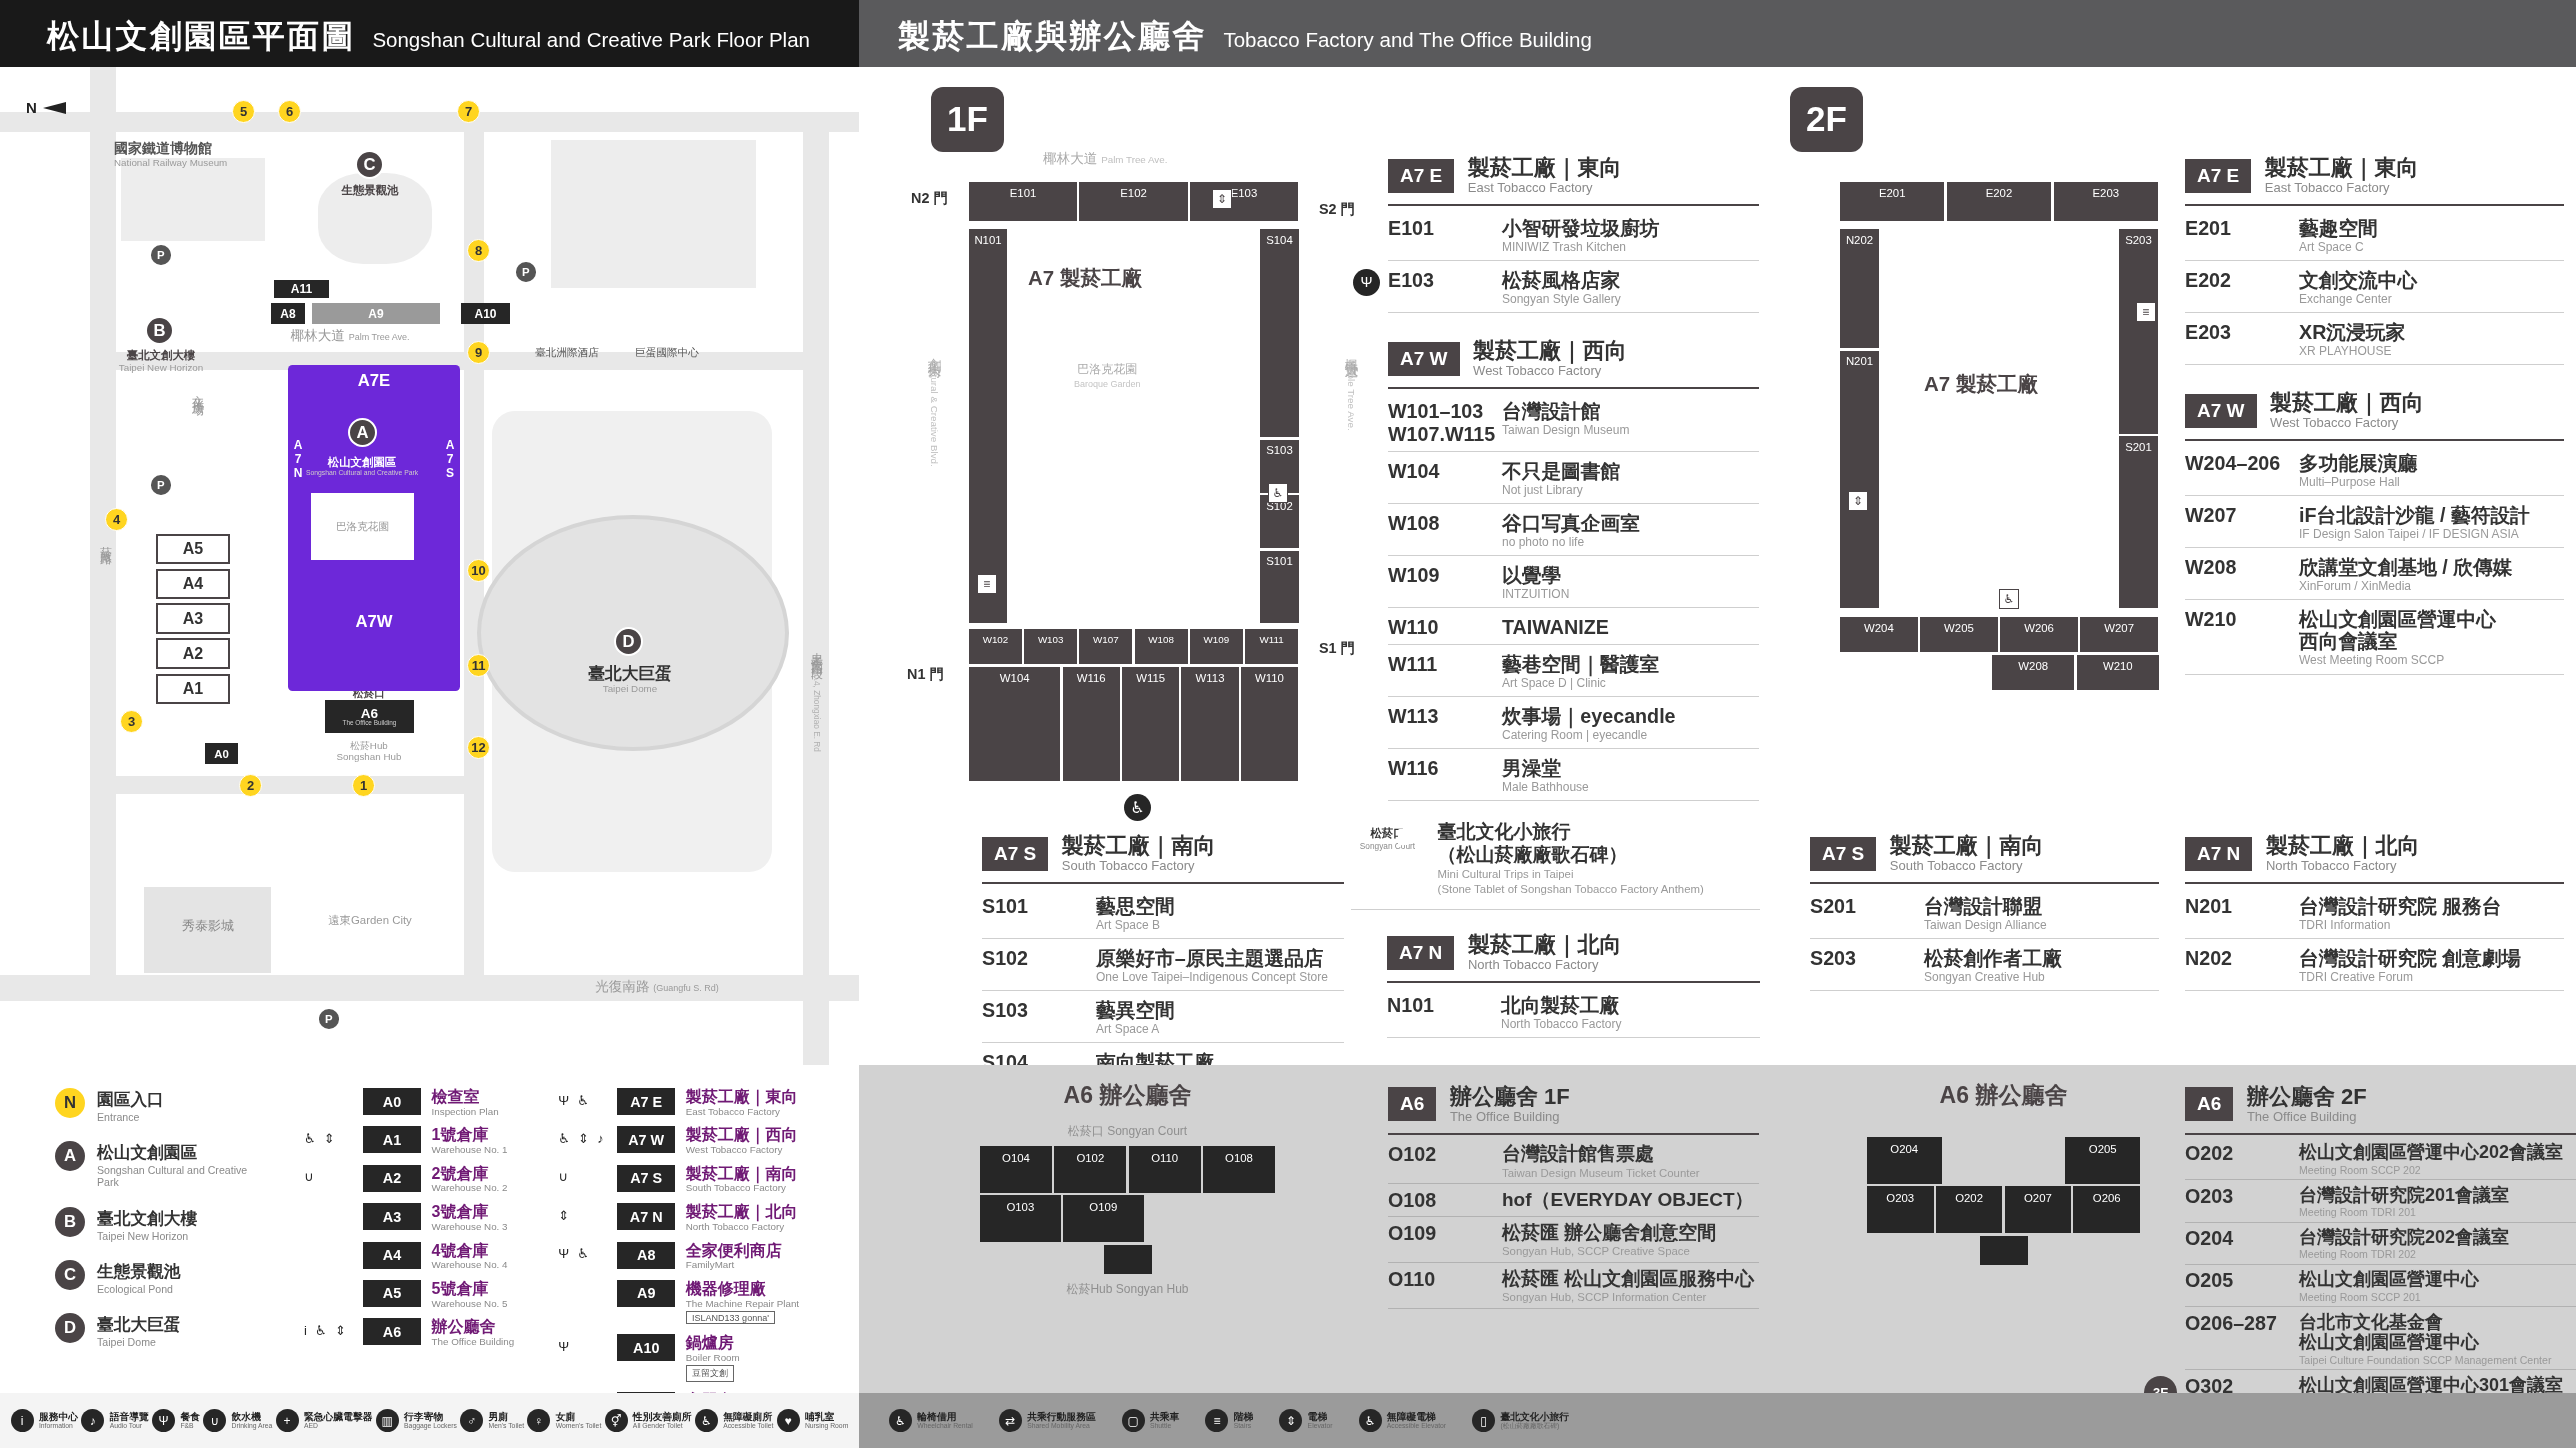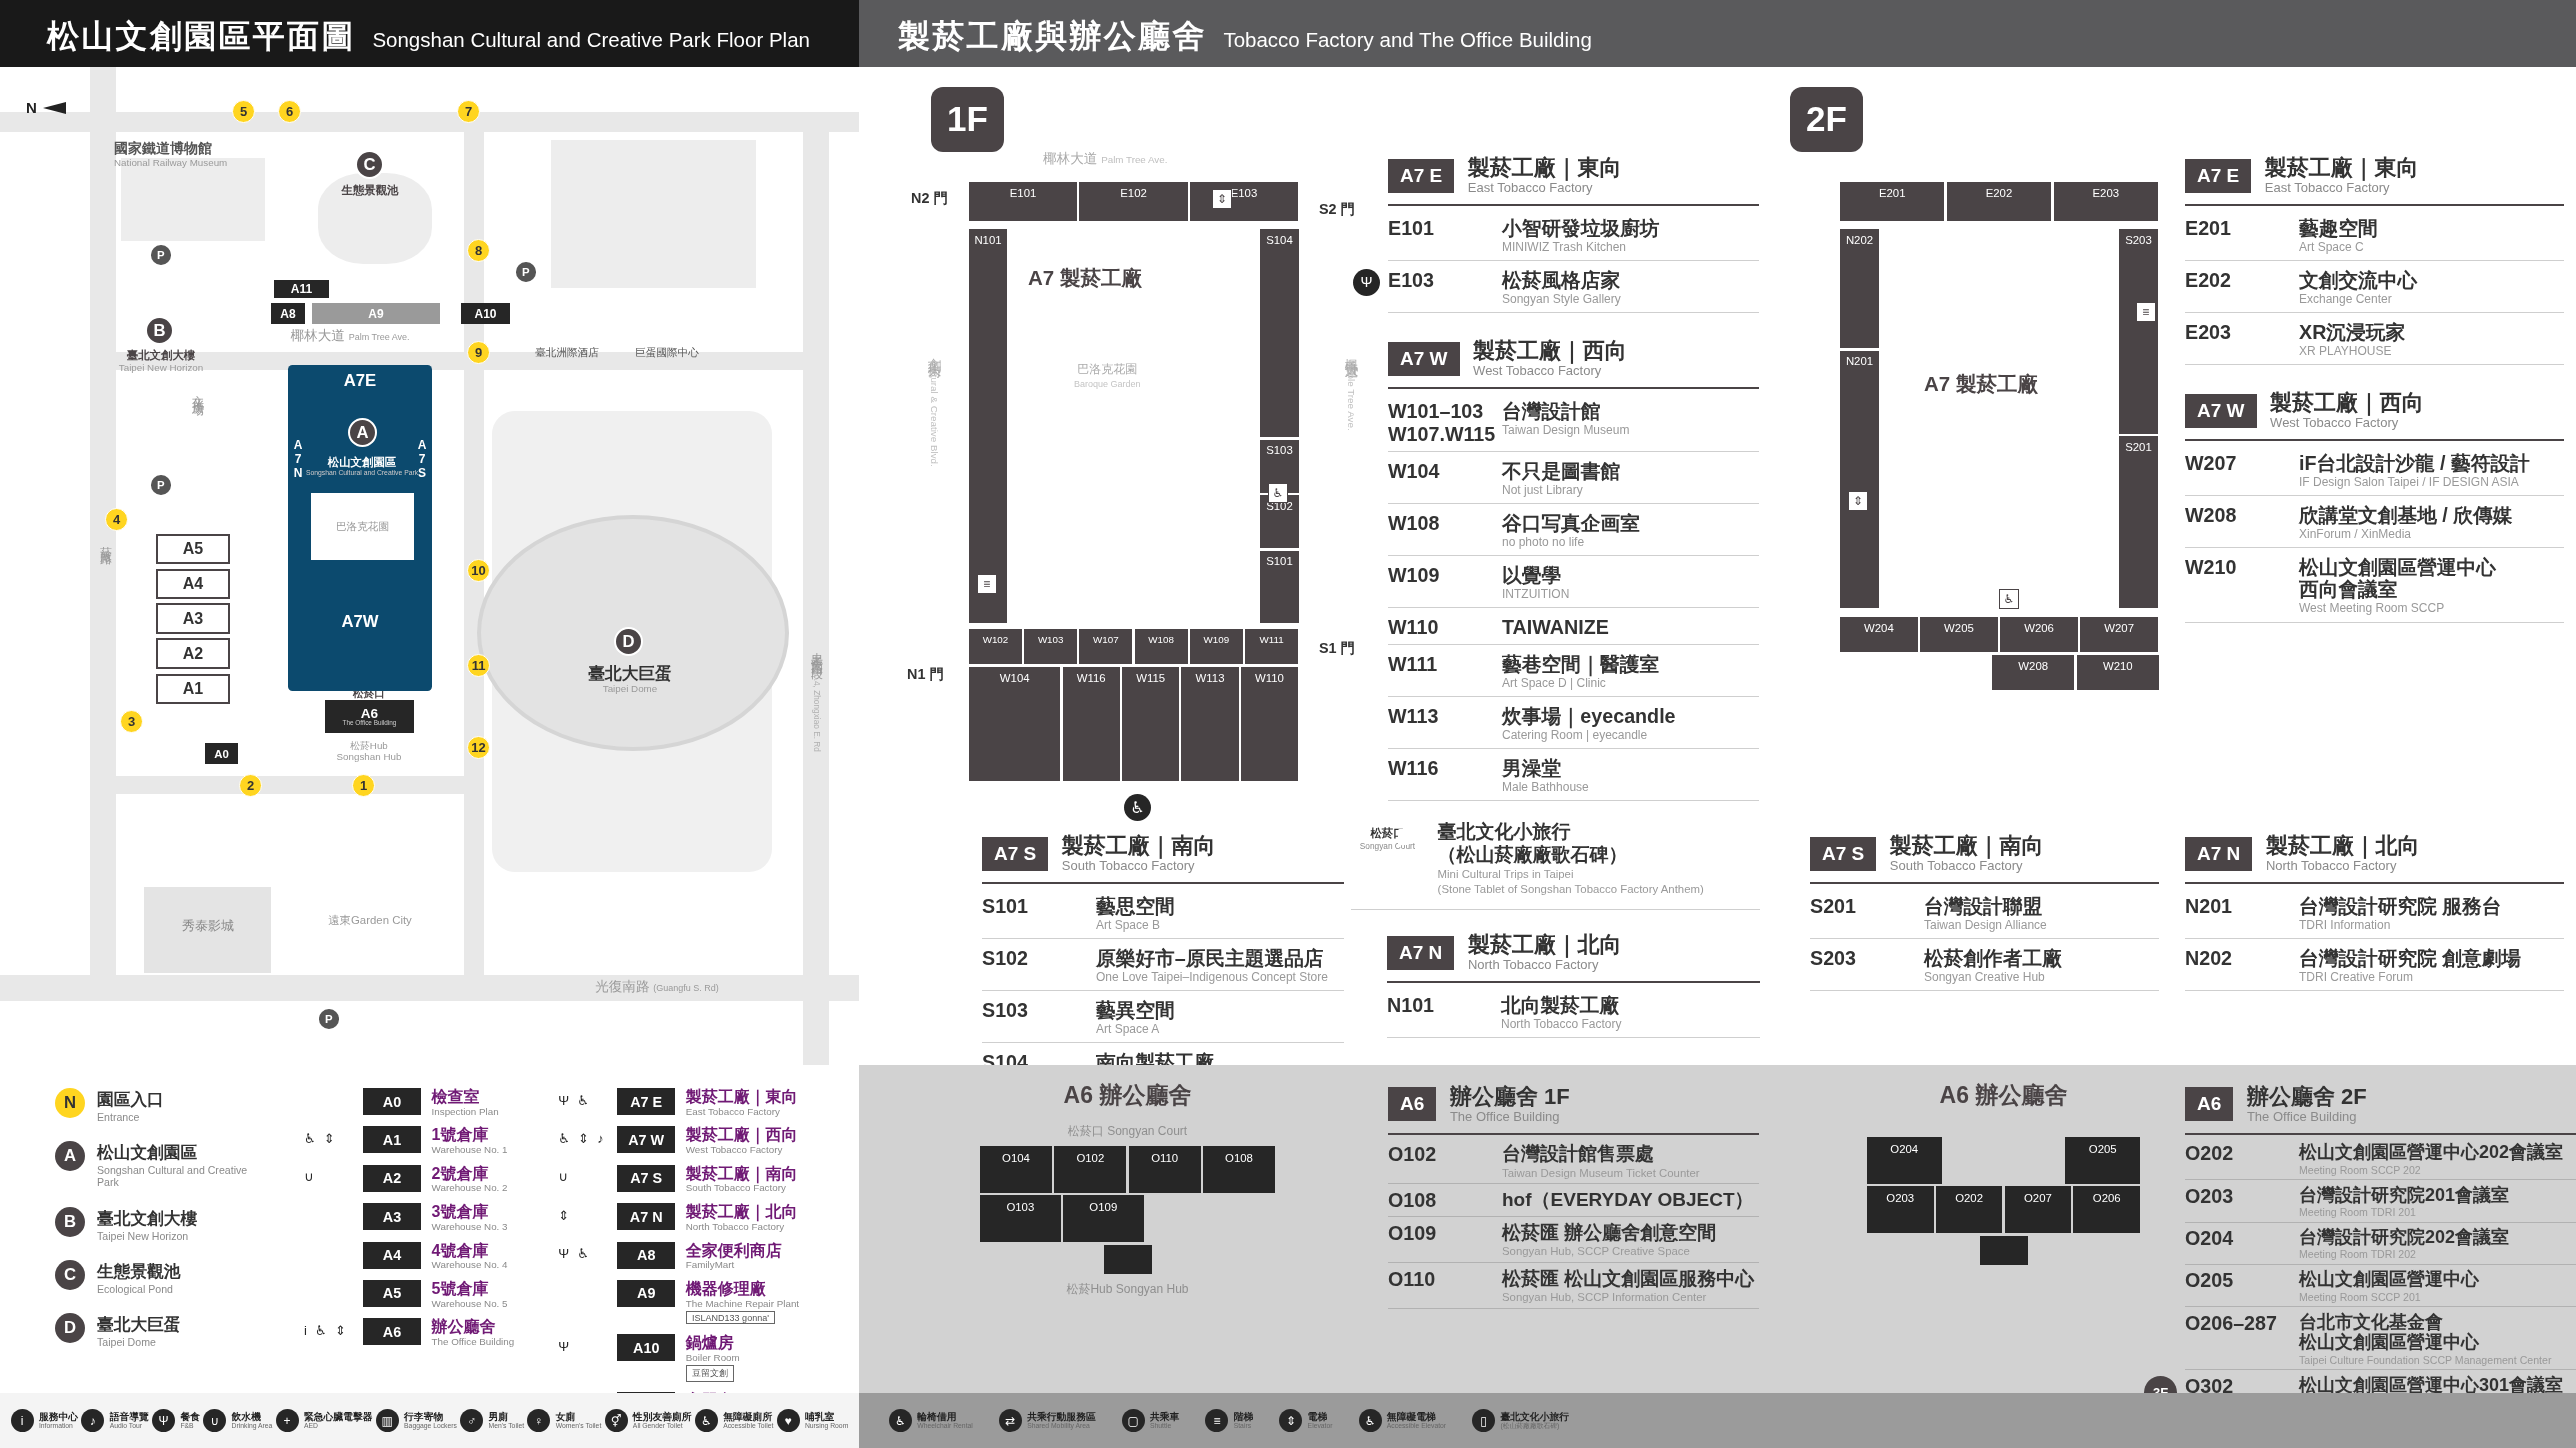--- a/index.html
+++ b/index.html
@@ -29,21 +29,21 @@
 .ml.road-lb{color:#9a9a9a;font-size:13.6px}
 .ml.road-lb .en{display:inline;font-size:9px}
 .vert{position:absolute;writing-mode:vertical-rl;font-size:12px;color:#9a9a9a;z-index:4}
 .vert .zh{text-orientation:upright;letter-spacing:3px}
 .vert .en{font-size:8.3px;color:#b0b0b0}
 .bc{position:absolute;background:#262626;color:#fff;font-weight:bold;font-size:16px;display:flex;align-items:center;
     justify-content:center;z-index:5}
 .bc.gray{background:#9a9a9a}
 .wb{position:absolute;background:#fff;border:2.3px solid #4a4446;color:#333;font-weight:bold;font-size:16px;display:flex;
     align-items:center;justify-content:center;z-index:5}
-.factory{position:absolute;left:288px;top:298px;width:144px;height:326px;background:#0c4a6e;border-radius:4.5px;z-index:5;color:#fff}
+.factory{position:absolute;left:288px;top:298px;width:172px;height:326px;background:#6d28d9;border-radius:4.5px;z-index:5;color:#fff}
 .factory .flabel{position:absolute;width:100%;text-align:center;font-size:16.7px;font-weight:bold}
 .factory .fvert{position:absolute;writing-mode:vertical-rl;text-orientation:upright;font-size:12px;font-weight:bold;top:73px}
 .factory .court{position:absolute;left:23px;top:128px;width:103px;height:67px;background:#fff;color:#9a9a9a;font-size:10.6px;
     display:flex;align-items:center;justify-content:center;text-align:center}
 .factory .sccp-t{position:absolute;top:91px;left:6px;width:136px;text-align:center;font-size:11.4px;font-weight:bold;line-height:1.1}
 .factory .sccp-t .en{display:block;font-size:6.8px;font-weight:normal;color:#cfcaca}
 .dome-rect{position:absolute;left:492px;top:344px;width:280px;height:461px;background:#f0f0f0;border-radius:23px}
 .dome{position:absolute;left:477px;top:448px;width:312px;height:236px;border-radius:50%;background:#e3e3e3;border:4.5px solid #d5d5d5}
 .north{position:absolute;left:26px;top:32px;display:flex;align-items:center;gap:6px;z-index:6}
 .north .n{font-size:15px;font-weight:bold;color:#222}
@@ -808,20 +808,28 @@
     <div class="sec">
       <div class="shead">
         <span class="scode">A7 W</span>
         <span class="stit">
             <b>製菸工廠｜西向</b>
           <i>West Tobacco Factory</i>
           </span>
       </div>
       <div>
 
+      <div class="room">
+          <span class="rcode"><span>W204–206</span></span>
+          <span class="rname">
+            <span class="zh">多功能展演廳</span>
+
+            <span class="en">Multi–Purpose Hall</span>
+          </span>
+        </div>
           <div class="room">
           <span class="rcode"><span>W207</span></span>
           <span class="rname">
             <span class="zh">iF台北設計沙龍 / 藝符設計</span>
 
             <span class="en">IF Design Salon Taipei / IF DESIGN ASIA</span>
           </span>
         </div>
           <div class="room">
           <span class="rcode"><span>W208</span></span>

